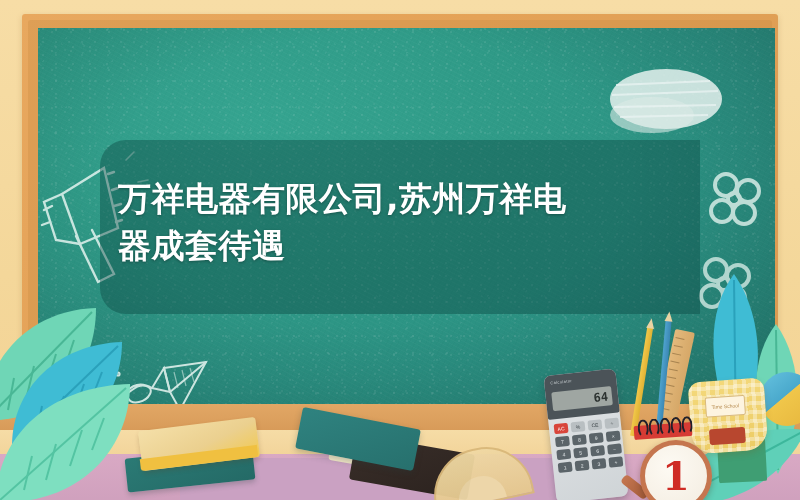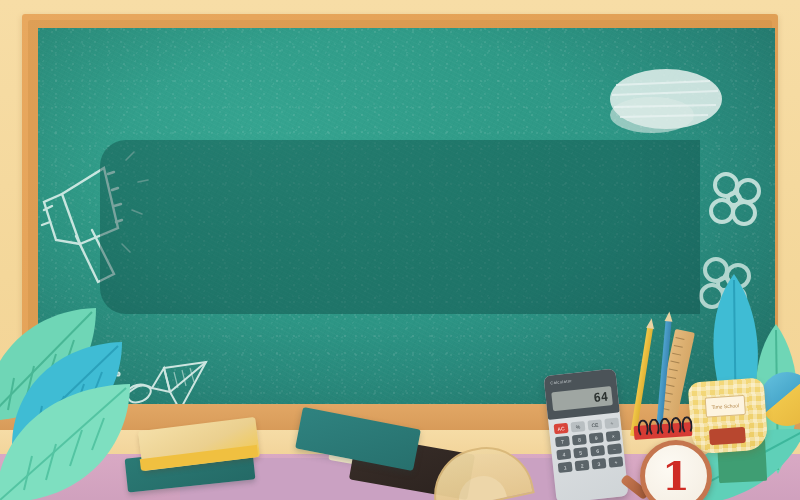--- a/index.html
+++ b/index.html
@@ -423,20 +423,21 @@
       <path d="M44 30 C30 22 16 30 20 40 C24 48 38 44 42 36 C46 28 34 24 24 32 C14 40 6 44 0 42"></path>
       <circle cx="10" cy="16" r="1.6"></circle>
     </g>
     <g stroke="#dff0ea" stroke-width="1.2" opacity=".55">
       <path d="M66 14 L70 30 M74 12 L78 28 M82 10 L86 24"></path>
     </g>
   </svg>
 
   <div class="text-panel"></div>
 
+  <div class="headline">万祥电器有限公司,苏州万祥电器成套待遇</div>
 
   <div class="desk-zone">
     <div class="desk-wood"></div>
     <div class="desk-cream"></div>
     <div class="desk-pink"></div>
     <div class="desk-lav"></div>
   </div>
 
   <svg class="leaf leaf-a" width="150" height="150" viewBox="0 0 150 150">
     <path d="M10 120 C10 58 56 10 122 8 C122 74 76 124 10 120 Z" fill="#6fd6b6"></path>

